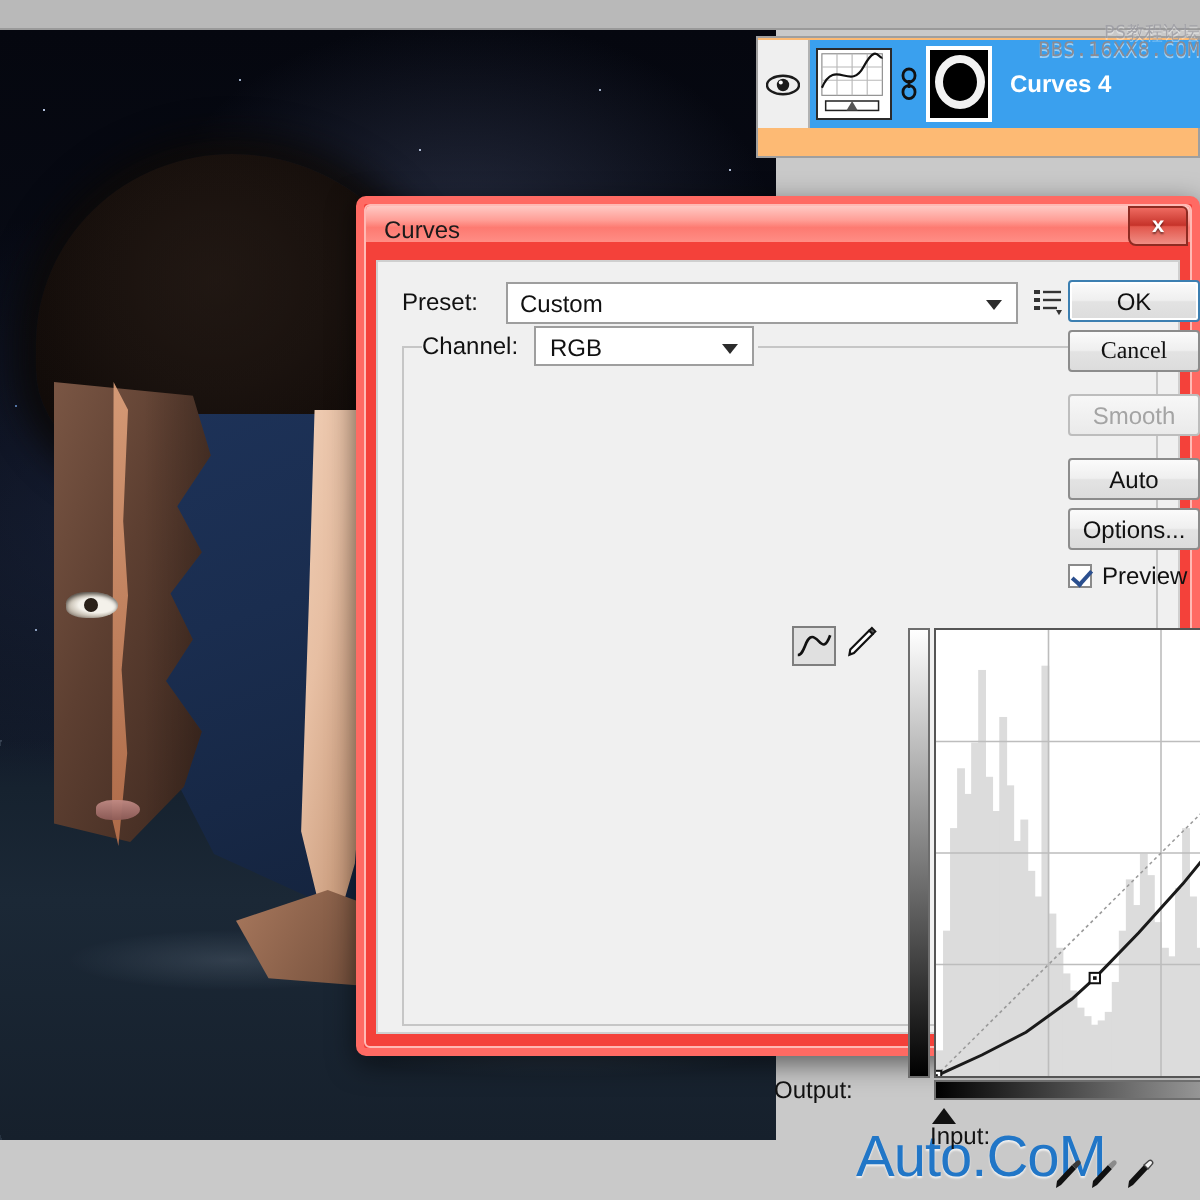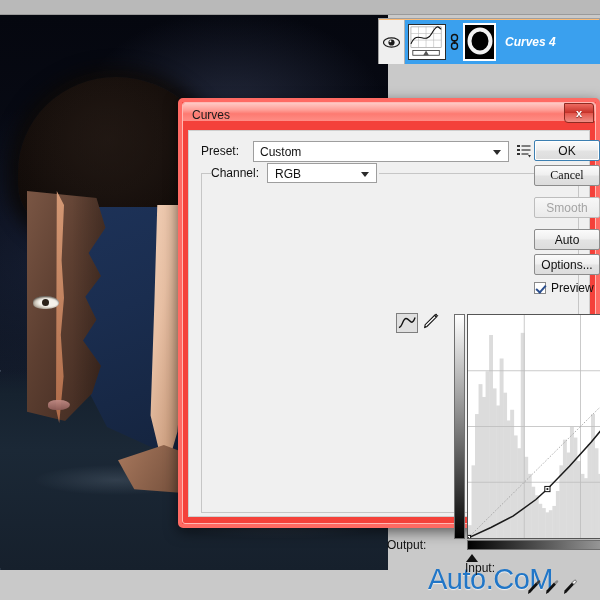--- a/index.html
+++ b/index.html
@@ -110,21 +110,21 @@
     clip-path:polygon(0% 32%,62% 0%,100% 22%,88% 100%,22% 92%);
   }
   .cheek-edge{
     position:absolute;left:56px;top:176px;width:8px;height:232px;
     background:linear-gradient(180deg,#e0a27c,#b9714c);
     clip-path:polygon(10% 0%,100% 6%,70% 30%,100% 46%,60% 62%,95% 80%,40% 100%,0% 94%);
     opacity:.9;
   }
 
   
-  .layers-panel{position:absolute;left:378px;top:18px;width:222px;height:46px;background:#fdba74;border:1px solid #9f9f9f;box-sizing:border-box;font-style:italic;}
+  .layers-panel{position:absolute;left:378px;top:18px;width:222px;height:61px;background:#fdba74;border:1px solid #9f9f9f;box-sizing:border-box;}
   .layer-row{position:absolute;left:0;top:0;width:222px;height:46px;display:flex;align-items:center;}
   .eye-cell{width:25px;height:44px;display:flex;align-items:center;justify-content:center;background:#efefef;border-right:1px solid #b2b2b2;flex:0 0 25px;}
   .eye-ico{width:17px;height:11px;}
   .layer-sel{flex:1;height:44px;background:#3aa0ee;display:flex;align-items:center;gap:4px;padding-left:3px;box-sizing:border-box;}
   .thumb-curve{width:38px;height:36px;background:#fff;border:1px solid #2b2b2b;box-sizing:border-box;position:relative;flex:0 0 38px;}
   .link-ico{width:9px;height:18px;flex:0 0 9px;}
   .thumb-mask{width:33px;height:38px;background:#000;border:2px solid #fff;box-sizing:border-box;position:relative;flex:0 0 33px;}
   .thumb-mask::after{content:"";position:absolute;left:50%;top:48%;transform:translate(-50%,-50%);
     width:17px;height:19px;border-radius:50%;border:4px solid #f2f2f2;}
   .layer-name{color:#fff;font-size:12px;font-weight:bold;margin-left:5px;white-space:nowrap;}
@@ -265,20 +265,24 @@
           <rect x="1.5" y="1.5" width="6" height="6.5" rx="3" fill="none" stroke="#111" stroke-width="1.4"></rect>
           <rect x="1.5" y="9.8" width="6" height="6.5" rx="3" fill="none" stroke="#111" stroke-width="1.4"></rect>
           <line x1="4.5" y1="7" x2="4.5" y2="11" stroke="#111" stroke-width="1.4"></line>
         </svg>
         <div class="thumb-mask"></div>
         <span class="layer-name">Curves 4</span>
       </div>
     </div>
   </div>
 
+  <div class="wm-top">
+    <span class="cn">PS教程论坛</span>
+    <span>BBS.16XX8.COM</span>
+  </div>
   <div class="wm-bottom">Auto.CoM</div>
 
   <div class="dialog">
     <div class="dlg-inner"></div>
 
     <div class="titlebar">
       <div class="dlg-title">Curves</div>
       <div class="close-btn">x</div>
     </div>
 

